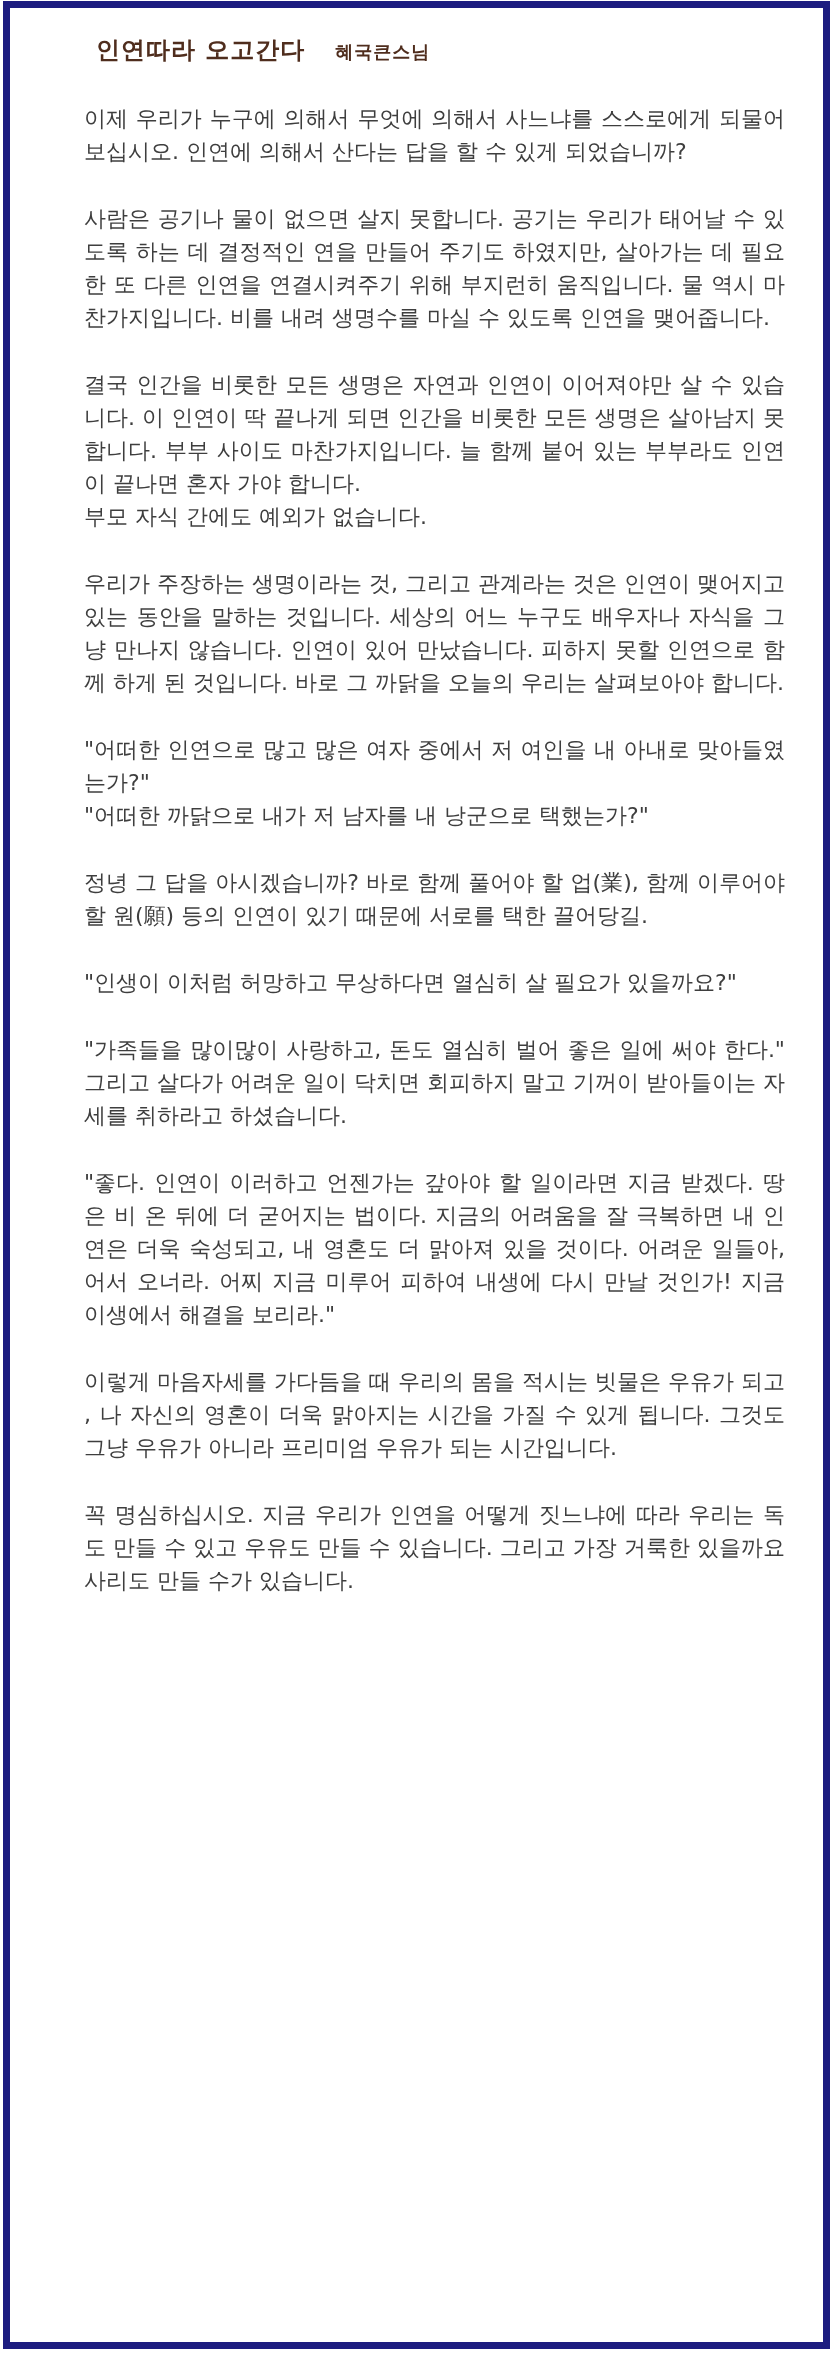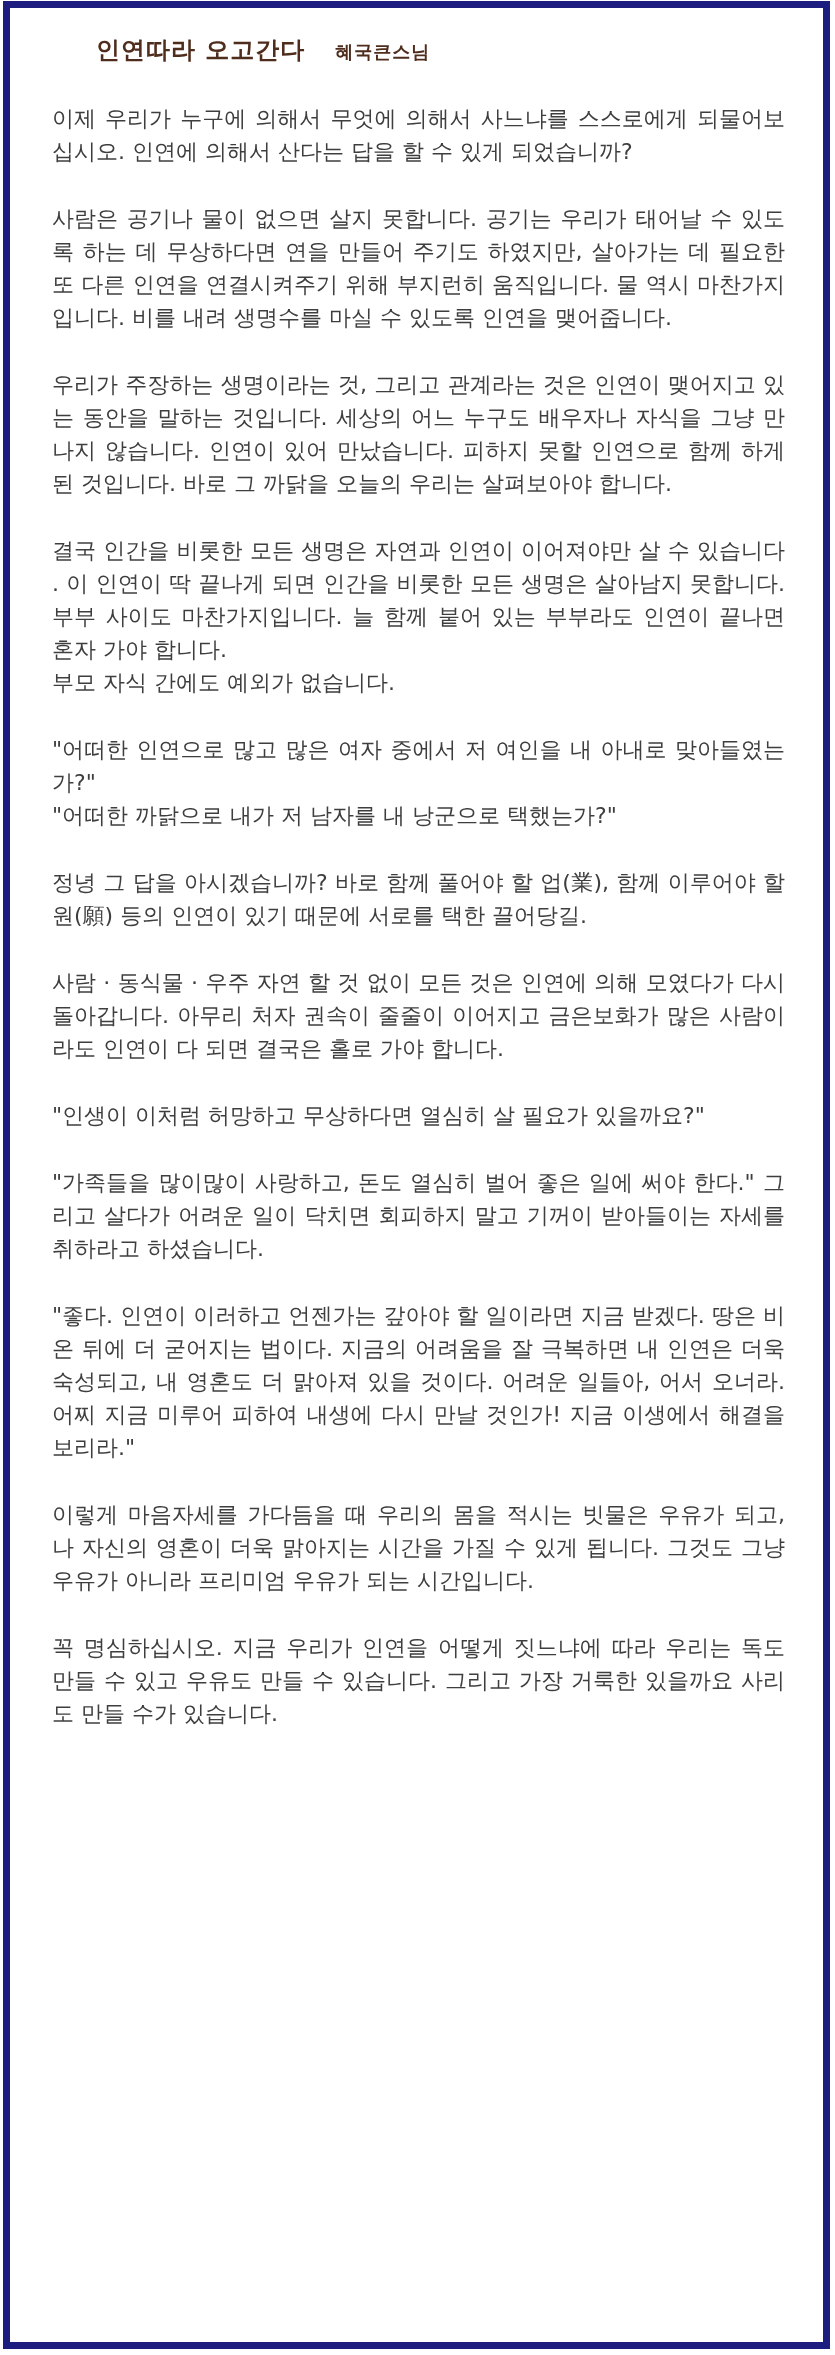--- a/index.html
+++ b/index.html
@@ -51,56 +51,54 @@
     line-height: 33px;
   }
   .paragraph {
     margin: 0 0 34px 0;
   }
   .seg {
     text-align: justify;
     text-justify: inter-word;
     word-break: break-all;
     line-break: anywhere;
+    margin-left: 32px;
   }
   .seg:last-child {
     text-align-last: left;
   }
 </style>
 </head>
 <body>
 
 <div class="page">
   <div class="frame">
     <div class="header">
       <span class="title">인연따라 오고간다</span><span class="author">혜국큰스님</span>
     </div>
     <div class="content" id="paragraphs">
         <div class="paragraph">
           <div class="seg">이제 우리가 누구에 의해서 무엇에 의해서 사느냐를 스스로에게 되물어보십시오. 인연에 의해서 산다는 답을 할 수 있게 되었습니까?</div>
         </div>
         <div class="paragraph">
-          <div class="seg">사람은 공기나 물이 없으면 살지 못합니다. 공기는 우리가 태어날 수 있도록 하는 데 무상하다면 연을 만들어 주기도 하였지만, 살아가는 데 필요한 또 다른 인연을 연결시켜주기 위해 부지런히 움직입니다. 물 역시 마찬가지입니다. 비를 내려 생명수를 마실 수 있도록 인연을 맺어줍니다.</div>
-        </div>
-        <div class="paragraph">
-          <div class="seg">우리가 주장하는 생명이라는 것, 그리고 관계라는 것은 인연이 맺어지고 있는 동안을 말하는 것입니다. 세상의 어느 누구도 배우자나 자식을 그냥 만나지 않습니다. 인연이 있어 만났습니다. 피하지 못할 인연으로 함께 하게 된 것입니다. 바로 그 까닭을 오늘의 우리는 살펴보아야 합니다.</div>
+          <div class="seg">사람은 공기나 물이 없으면 살지 못합니다. 공기는 우리가 태어날 수 있도록 하는 데 결정적인 연을 만들어 주기도 하였지만, 살아가는 데 필요한 또 다른 인연을 연결시켜주기 위해 부지런히 움직입니다. 물 역시 마찬가지입니다. 비를 내려 생명수를 마실 수 있도록 인연을 맺어줍니다.</div>
         </div>
         <div class="paragraph">
           <div class="seg">결국 인간을 비롯한 모든 생명은 자연과 인연이 이어져야만 살 수 있습니다. 이 인연이 딱 끝나게 되면 인간을 비롯한 모든 생명은 살아남지 못합니다. 부부 사이도 마찬가지입니다. 늘 함께 붙어 있는 부부라도 인연이 끝나면 혼자 가야 합니다.</div>
           <div class="seg">부모 자식 간에도 예외가 없습니다.</div>
+        </div>
+        <div class="paragraph">
+          <div class="seg">우리가 주장하는 생명이라는 것, 그리고 관계라는 것은 인연이 맺어지고 있는 동안을 말하는 것입니다. 세상의 어느 누구도 배우자나 자식을 그냥 만나지 않습니다. 인연이 있어 만났습니다. 피하지 못할 인연으로 함께 하게 된 것입니다. 바로 그 까닭을 오늘의 우리는 살펴보아야 합니다.</div>
         </div>
         <div class="paragraph">
           <div class="seg">"어떠한 인연으로 많고 많은 여자 중에서 저 여인을 내 아내로 맞아들였는가?"</div>
           <div class="seg">"어떠한 까닭으로 내가 저 남자를 내 낭군으로 택했는가?"</div>
         </div>
         <div class="paragraph">
           <div class="seg">정녕 그 답을 아시겠습니까? 바로 함께 풀어야 할 업(業), 함께 이루어야 할 원(願) 등의 인연이 있기 때문에 서로를 택한 끌어당길.</div>
-        </div>
-        <div class="paragraph">
-          <div class="seg">사람 · 동식물 · 우주 자연 할 것 없이 모든 것은 인연에 의해 모였다가 다시 돌아갑니다. 아무리 처자 권속이 줄줄이 이어지고 금은보화가 많은 사람이라도 인연이 다 되면 결국은 홀로 가야 합니다.</div>
         </div>
         <div class="paragraph">
           <div class="seg">"인생이 이처럼 허망하고 무상하다면 열심히 살 필요가 있을까요?"</div>
         </div>
         <div class="paragraph">
           <div class="seg">"가족들을 많이많이 사랑하고, 돈도 열심히 벌어 좋은 일에 써야 한다." 그리고 살다가 어려운 일이 닥치면 회피하지 말고 기꺼이 받아들이는 자세를 취하라고 하셨습니다.</div>
         </div>
         <div class="paragraph">
           <div class="seg">"좋다. 인연이 이러하고 언젠가는 갚아야 할 일이라면 지금 받겠다. 땅은 비 온 뒤에 더 굳어지는 법이다. 지금의 어려움을 잘 극복하면 내 인연은 더욱 숙성되고, 내 영혼도 더 맑아져 있을 것이다. 어려운 일들아, 어서 오너라. 어찌 지금 미루어 피하여 내생에 다시 만날 것인가! 지금 이생에서 해결을 보리라."</div>
         </div>

